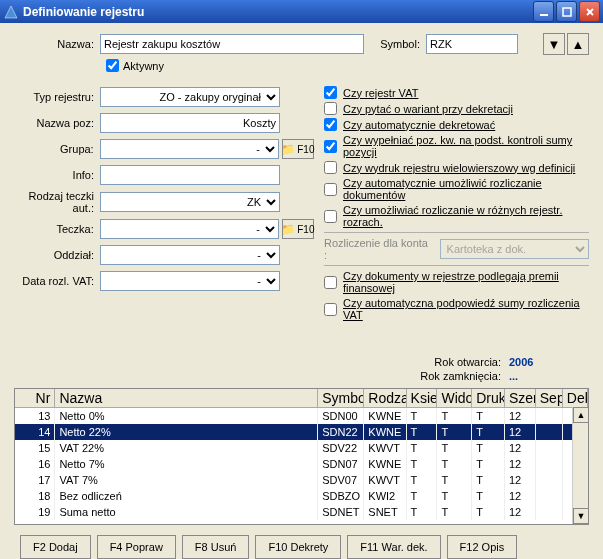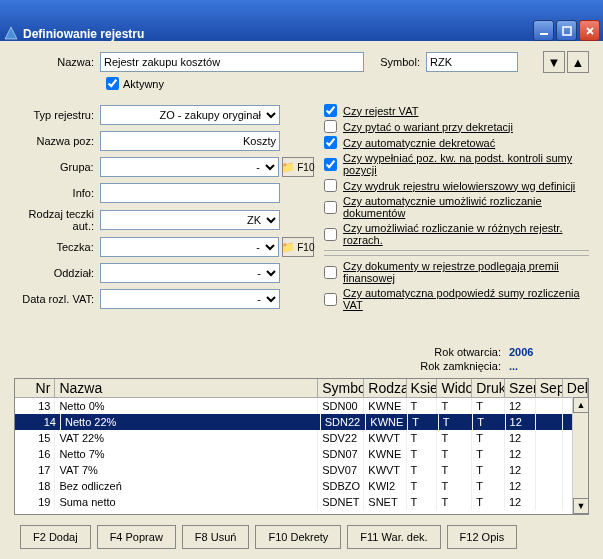--- a/index.html
+++ b/index.html
@@ -1,18 +1,18 @@
 <!DOCTYPE html>
 <html><head>
 <meta charset="utf-8">
 <style>
 * { box-sizing: border-box; margin: 0; padding: 0; }
 body { font-family: Tahoma, sans-serif; font-size: 11px; background: #ece9d8; width: 603px; height: 559px; overflow: hidden; }
 
-.titlebar { height: 41px; background: linear-gradient(to bottom, #3b77dd 0%, #2b5fc0 50%, #1a4aa8 100%); display: flex; align-items: flex-end; padding: 0 3px; color: #fff; }
+.titlebar { height: 23px; background: linear-gradient(to bottom, #3b77dd 0%, #2b5fc0 50%, #1a4aa8 100%); display: flex; align-items: center; padding: 0 3px; color: #fff; }
 .titlebar .icon { width: 16px; height: 16px; margin-right: 4px; display: flex; align-items: center; justify-content: center; }
 .titlebar .title { font-weight: bold; font-size: 12px; flex: 1; }
 .titlebar .wbtns { display: flex; gap: 2px; }
 .titlebar .wbtn { width: 21px; height: 21px; background: linear-gradient(to bottom, #7ba6e8, #3766c8); border: 1px solid #1a3d7a; border-radius: 3px; display: flex; align-items: center; justify-content: center; color: #fff; font-weight: bold; font-size: 10px; }
 .titlebar .wbtn.close { background: linear-gradient(to bottom, #f08070, #d04228); border-color: #a02818; }
 
 .client { padding: 10px 14px; }
 
 .row { display: flex; align-items: center; margin-bottom: 4px; min-height: 22px; }
 .lbl { width: 86px; text-align: right; padding-right: 6px; color: #000; }
@@ -49,21 +49,21 @@
 .year-block { text-align: right; margin-top: 32px; margin-bottom: 6px; padding-right: 20px; }
 .year-block .yr { display: flex; justify-content: flex-end; gap: 8px; margin-bottom: 2px; }
 .year-block .yv { width: 60px; text-align: left; color: #003399; font-weight: bold; }
 .year-block .dots { color: #003399; }
 
 .table-wrap { border: 1px solid #888; background: #fff; margin-top: 2px; }
 .thead { display: flex; background: #ece9d8; border-bottom: 1px solid #aaa; }
 .th { border-right: 1px solid #aaa; padding: 2px 4px; font-size: 14px; height: 18px; display: flex; align-items: center; overflow: hidden; }
 .tbody { height: 116px; overflow: hidden; }
 .tr { display: flex; height: 16px; }
-.tr.sel-row { background: #0a246a; color: #fff; padding-left: 6px; }
+.tr.sel-row { background: #0a246a; color: #fff; }
 .td { border-right: 1px solid #eee; padding: 0 4px; font-size: 11px; display: flex; align-items: center; overflow: hidden; white-space: nowrap; }
 .c-nr { width: 42px; text-align: right; justify-content: flex-end; }
 .c-nazwa { width: 276px; }
 .c-sym { width: 48px; }
 .c-rodz { width: 44px; }
 .c-ksie { width: 32px; }
 .c-wido { width: 36px; }
 .c-druk { width: 34px; }
 .c-szer { width: 32px; }
 .c-sep { width: 28px; }
@@ -200,20 +200,24 @@
         </div>
       <div class="chk-row">
           <input type="checkbox" style="">
           <span>Czy automatycznie umożliwić rozliczanie dokumentów</span>
         </div>
       <div class="chk-row">
           <input type="checkbox" style="">
           <span>Czy umożliwiać rozliczanie w różnych rejestr. rozrach.</span>
         </div>
       <hr class="hr">
+      <div class="rozlicz-row">
+        <span class="lbl2">Rozliczenie dla konta :</span>
+        <select class="sel" disabled=""><option>Kartoteka z dok.</option></select>
+      </div>
       <hr class="hr">
       <div class="chk-row">
           <input type="checkbox" style="">
           <span>Czy dokumenty w rejestrze podlegają premii finansowej</span>
         </div>
       <div class="chk-row">
           <input type="checkbox" style="">
           <span>Czy automatyczna podpowiedź sumy rozliczenia VAT</span>
         </div>
     </div>

